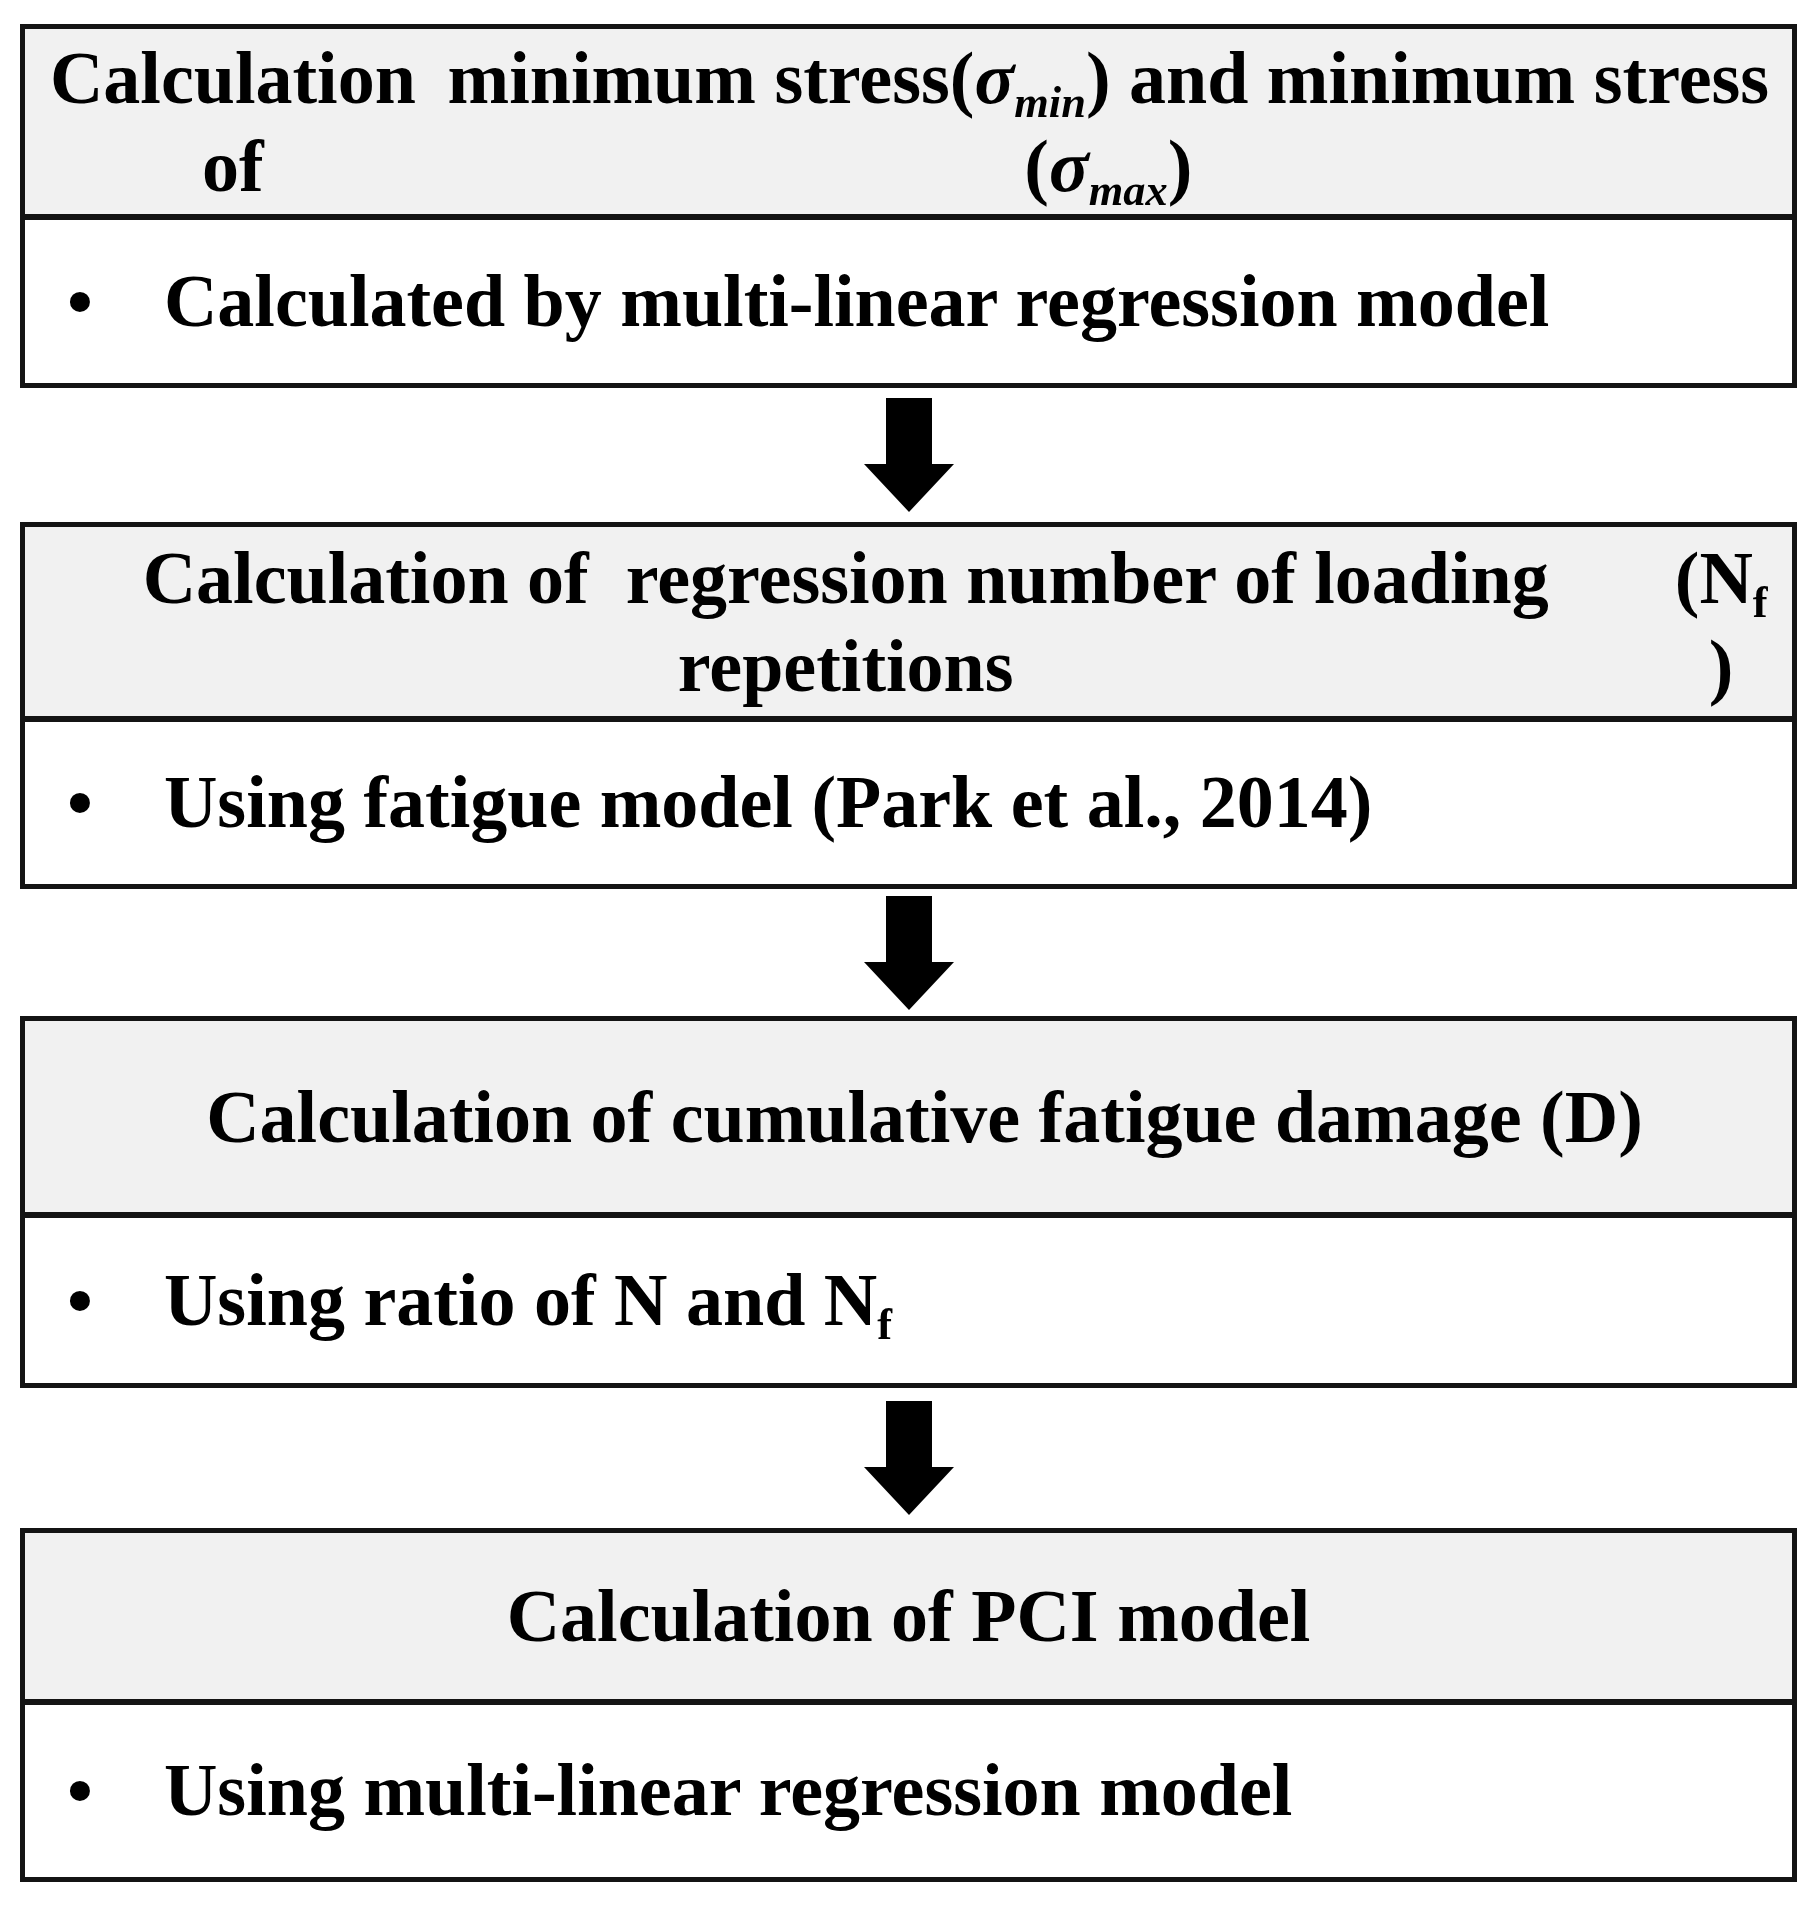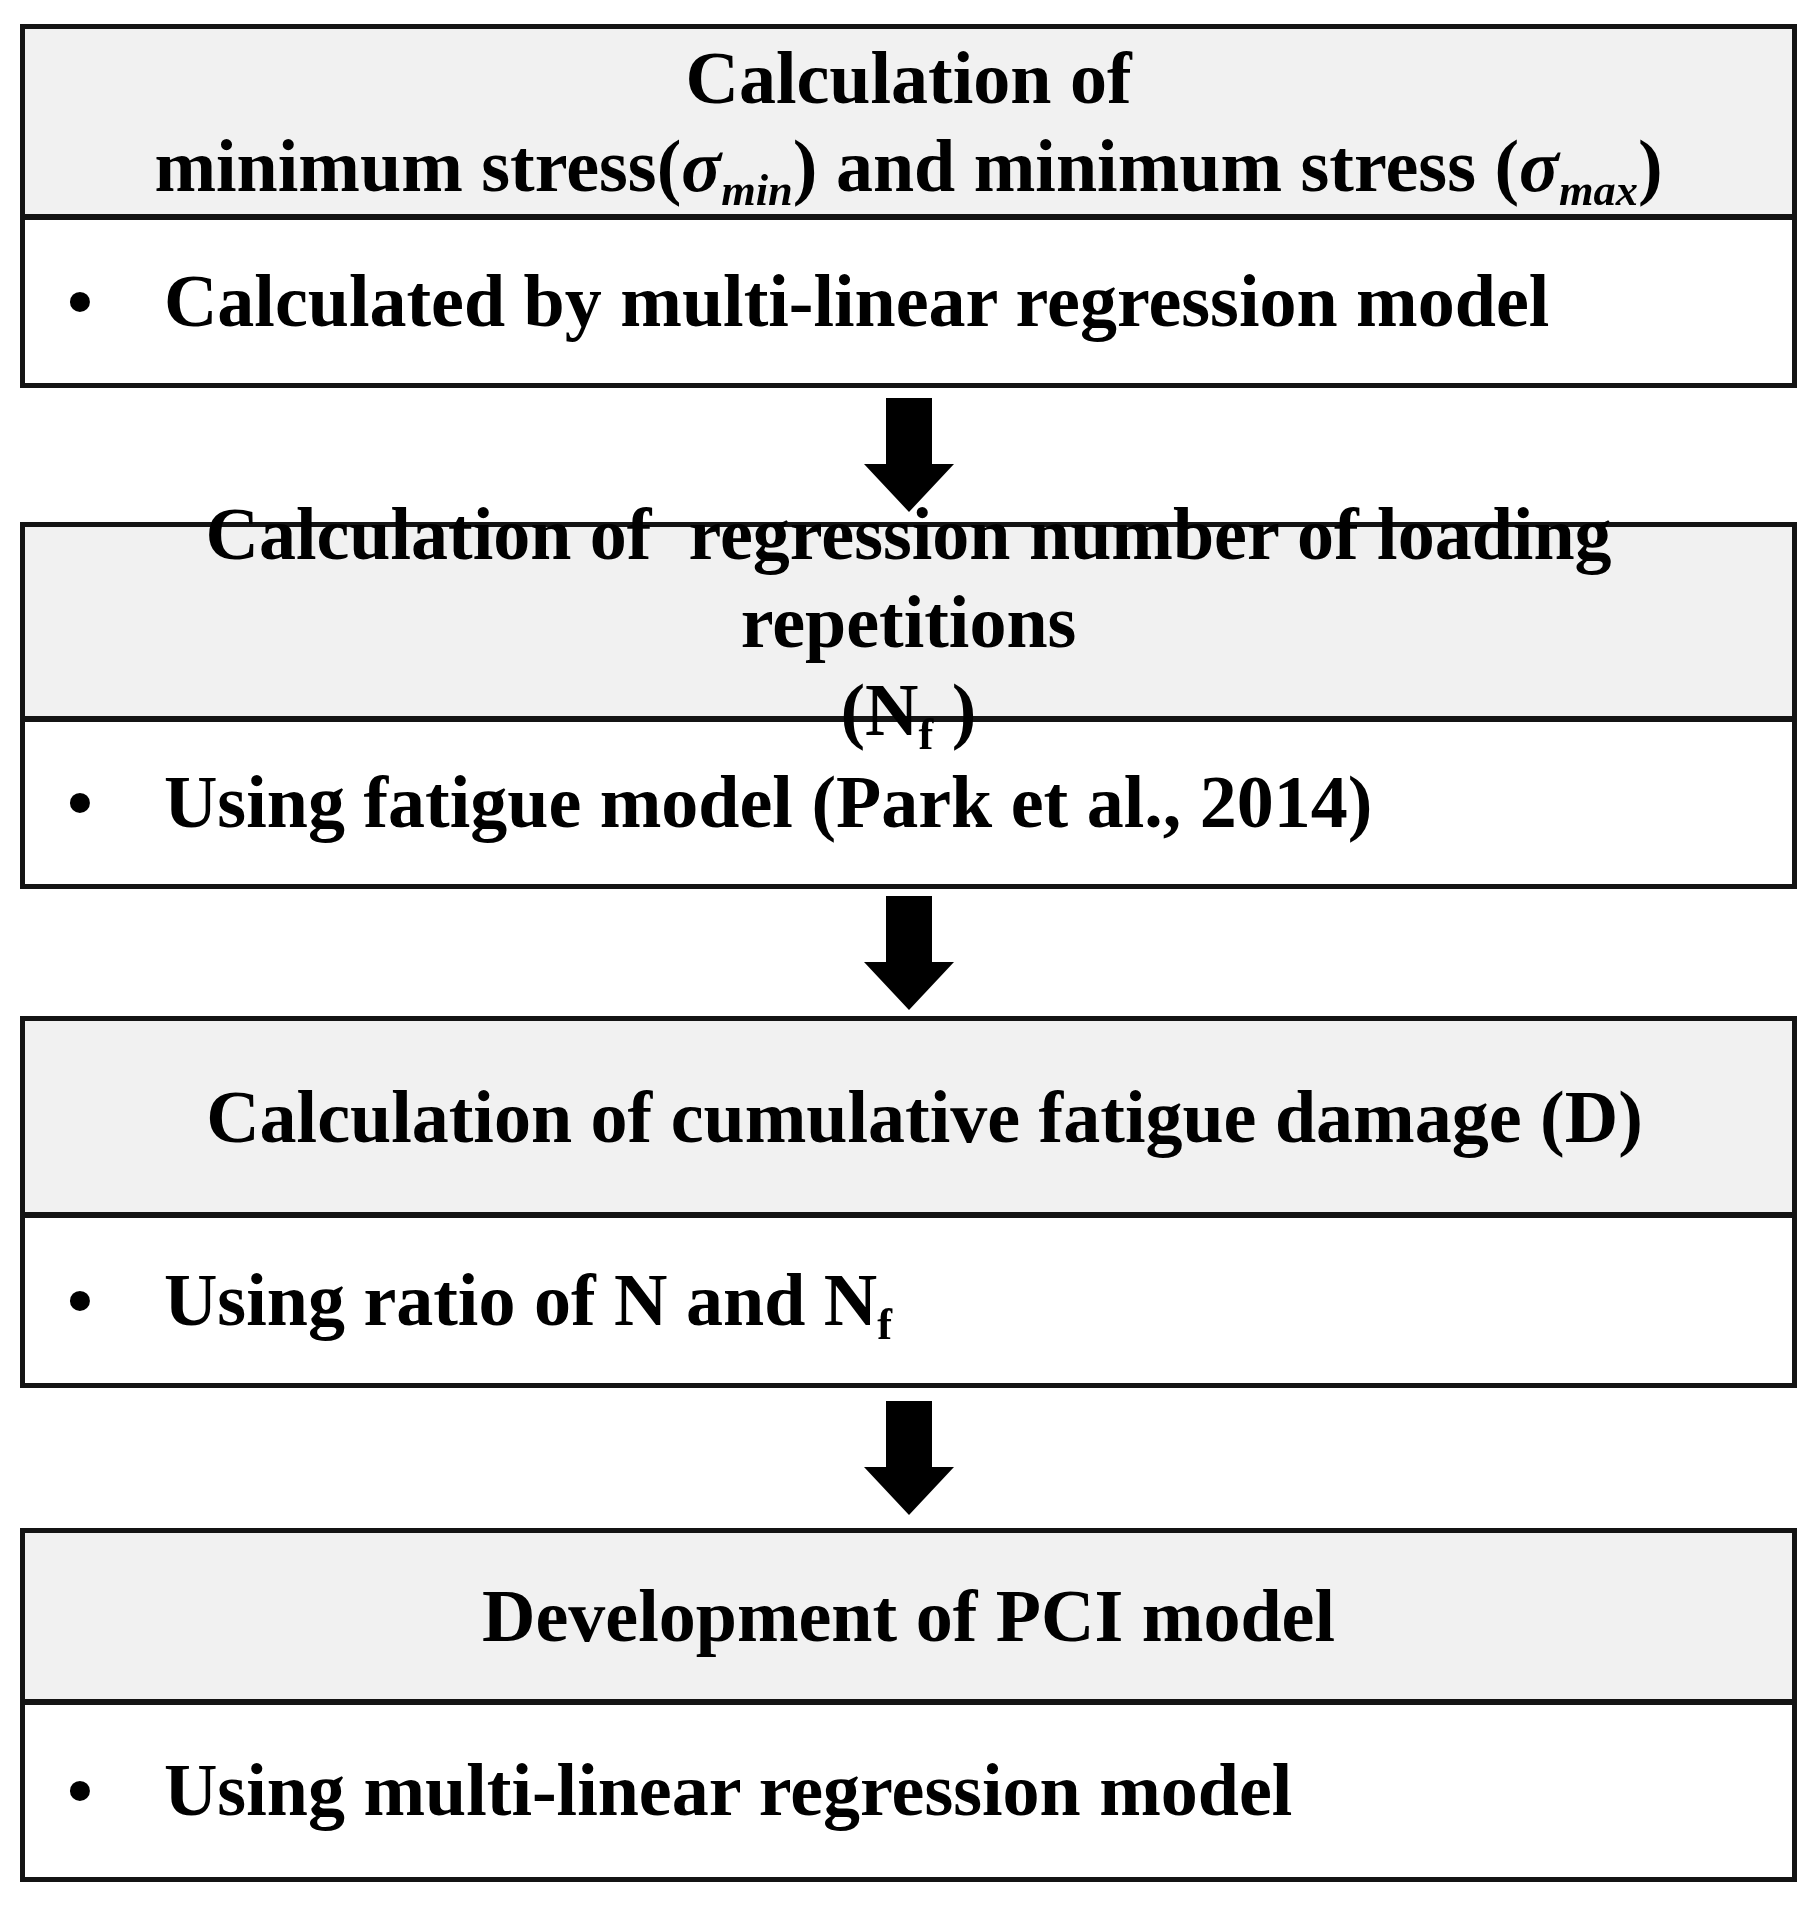--- a/index.html
+++ b/index.html
@@ -23,21 +23,21 @@
   .box {
     box-sizing: border-box;
     border: 5px solid #141414;
     background: #ffffff;
   }
   .box-header {
     box-sizing: content-box;
     background: #f1f1f1;
     border-bottom: 6px solid #141414;
     display: flex;
-    flex-direction: column;
+    flex-direction: row;
     justify-content: center;
     align-items: center;
     text-align: center;
     padding: 0 8px;
   }
   .hline {
     font-size: 74px;
     line-height: 88px;
     white-space: pre-wrap;
   }
@@ -156,21 +156,21 @@
 
   <div class="gap gap-3">
     <div class="arrow-down">
       <div class="shaft"></div>
       <div class="head"></div>
     </div>
   </div>
 
   <section class="box box-4">
     <header class="box-header">
-      <div class="hline"><span>Development of PCI model</span></div>
+      <div class="hline"><span>Calculation of PCI model</span></div>
     </header>
     <div class="box-body">
       <span class="bullet">•</span>
       <span class="body-text">Using multi-linear regression model</span>
     </div>
   </section>
 
 </div>
 
 </body></html>

